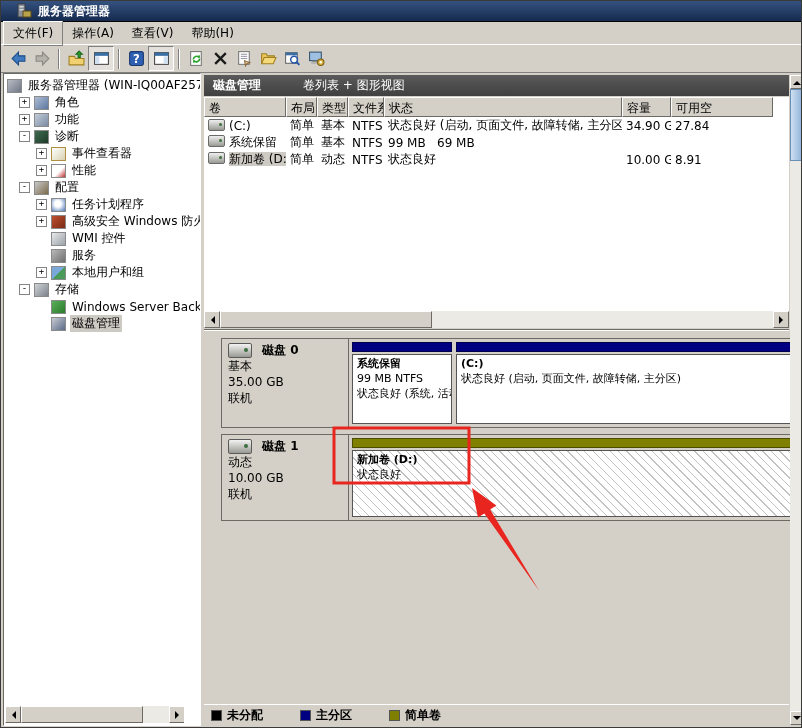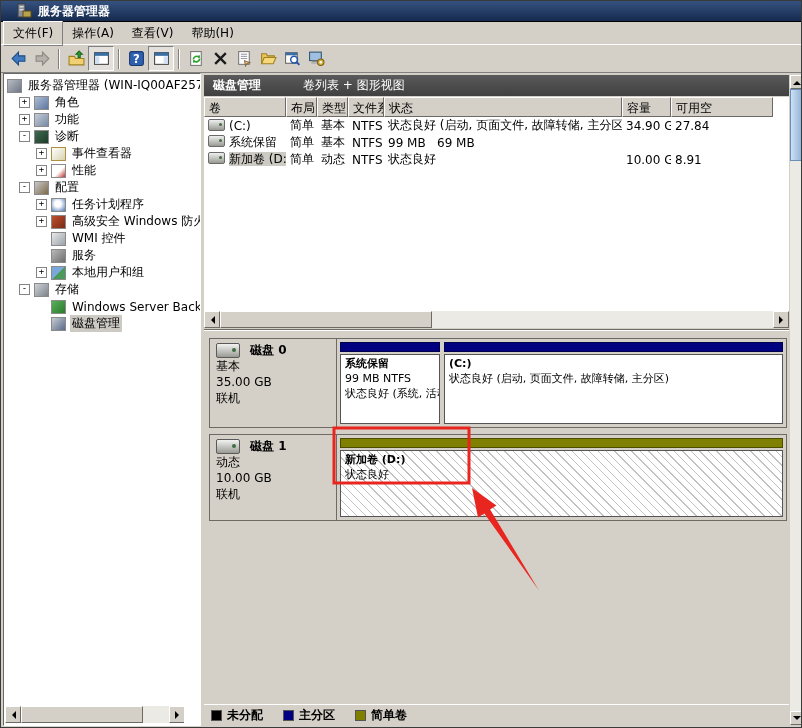--- a/index.html
+++ b/index.html
@@ -86,40 +86,40 @@
   .v-row{display:flex;height:17px;align-items:center;}
   .v-cell{box-sizing:border-box;padding:0 4px;overflow:hidden;white-space:nowrap;flex:none;}
   .c0{width:82px;} .c1{width:31px;} .c2{width:31px;} .c3{width:36px;} .c4{width:238px;} .c5{width:49px;} .c6{width:102px;}
   .drive-ic{display:inline-block;width:15px;height:10px;margin-right:4px;vertical-align:-1px;
     background:linear-gradient(to bottom,#efefef,#9a9a94);border:1px solid #6a6a6a;border-radius:2px;position:relative;}
   .drive-ic::after{content:"";position:absolute;right:2px;top:3px;width:3px;height:3px;background:#3f6e3f;border-radius:50%;}
   .vname.sel{background:#cdcac4;}
   .list-hscroll{position:absolute;left:0;top:238px;width:585px;height:17px;background:#eceae5;display:flex;}
   .graph-divider{position:absolute;left:0;top:256px;width:585px;height:0;
     border-top:1px solid #6d6a65;border-bottom:1px solid #fff;}
-  .graph-area{position:absolute;left:0;top:258px;width:585px;height:372px;background:#d4d0c8;overflow:hidden;}
+  .graph-area{position:absolute;left:12px;top:258px;width:585px;height:372px;background:#d4d0c8;overflow:hidden;}
   .disk-row{display:flex;margin-left:5px;width:578px;border:1px solid #6d6a65;background:#d4d0c8;box-sizing:border-box;}
   .disk-row.d0{margin-top:7px;height:90px;}
   .disk-row.d1{margin-top:6px;height:87px;}
   .disk-info{width:127px;flex:none;padding:3px 6px;border-right:1px solid #6d6a65;box-sizing:border-box;line-height:16px;}
   .disk-title{display:flex;align-items:center;font-weight:bold;}
   .disk-ic{width:22px;height:13px;margin-right:10px;flex:none;
     background:linear-gradient(to bottom,#f2f2f2,#9a9a94);border:1px solid #5a5a5a;border-radius:2px;position:relative;}
   .disk-ic::after{content:"";position:absolute;right:3px;top:4px;width:4px;height:4px;background:#3f6e3f;border-radius:50%;}
   .disk-strip{flex:1;padding:3px;display:flex;gap:4px;box-sizing:border-box;}
   .part{display:flex;flex-direction:column;min-width:0;}
   .part.fixed{width:100px;flex:none;} .part.grow{flex:1;}
   .part-bar{height:10px;flex:none;margin-bottom:2px;border:1px solid rgba(0,0,0,.4);box-sizing:border-box;}
   .bar-navy{background:#000080;} .bar-olive{background:#808000;}
   .part-body{flex:1;background:#fff;border:1px solid #555;padding:1px 4px;
     overflow:hidden;white-space:nowrap;font-size:11px;line-height:15px;box-sizing:border-box;}
   .part-body.hatched{background:repeating-linear-gradient(45deg,#fff 0 5px,#c2c2c2 5px 6px);}
   .part-name{font-weight:bold;}
   .legend-divider{position:absolute;left:0;top:631px;width:585px;height:0;border-top:1px solid #fff;}
-  .legend{position:absolute;left:0;top:632px;width:585px;height:20px;display:flex;align-items:center;gap:20px;padding-left:7px;box-sizing:border-box;}
+  .legend{position:absolute;left:0;top:632px;width:585px;height:20px;display:flex;align-items:center;gap:37px;padding-left:7px;box-sizing:border-box;}
   .legend-item{display:flex;align-items:center;gap:5px;font-weight:bold;}
   .lg-sq{width:11px;height:11px;border:1px solid #555;box-sizing:border-box;}
   .lg-black{background:#000000;} .lg-navy{background:#000080;} .lg-olive{background:#808000;}
   
   .vscroll{position:absolute;left:586px;top:2px;width:13px;height:650px;background:#eceae5;}
   .vscroll .sb-btn{width:100%;height:14px;}
   .v-thumb{position:absolute;left:0;top:14px;width:13px;height:72px;box-sizing:border-box;
     background:linear-gradient(to right,#cfe0f2,#8fb2d8);border:1px solid #6a8fb4;}
   .v-btn-bottom{position:absolute;left:0;bottom:0;}
   

